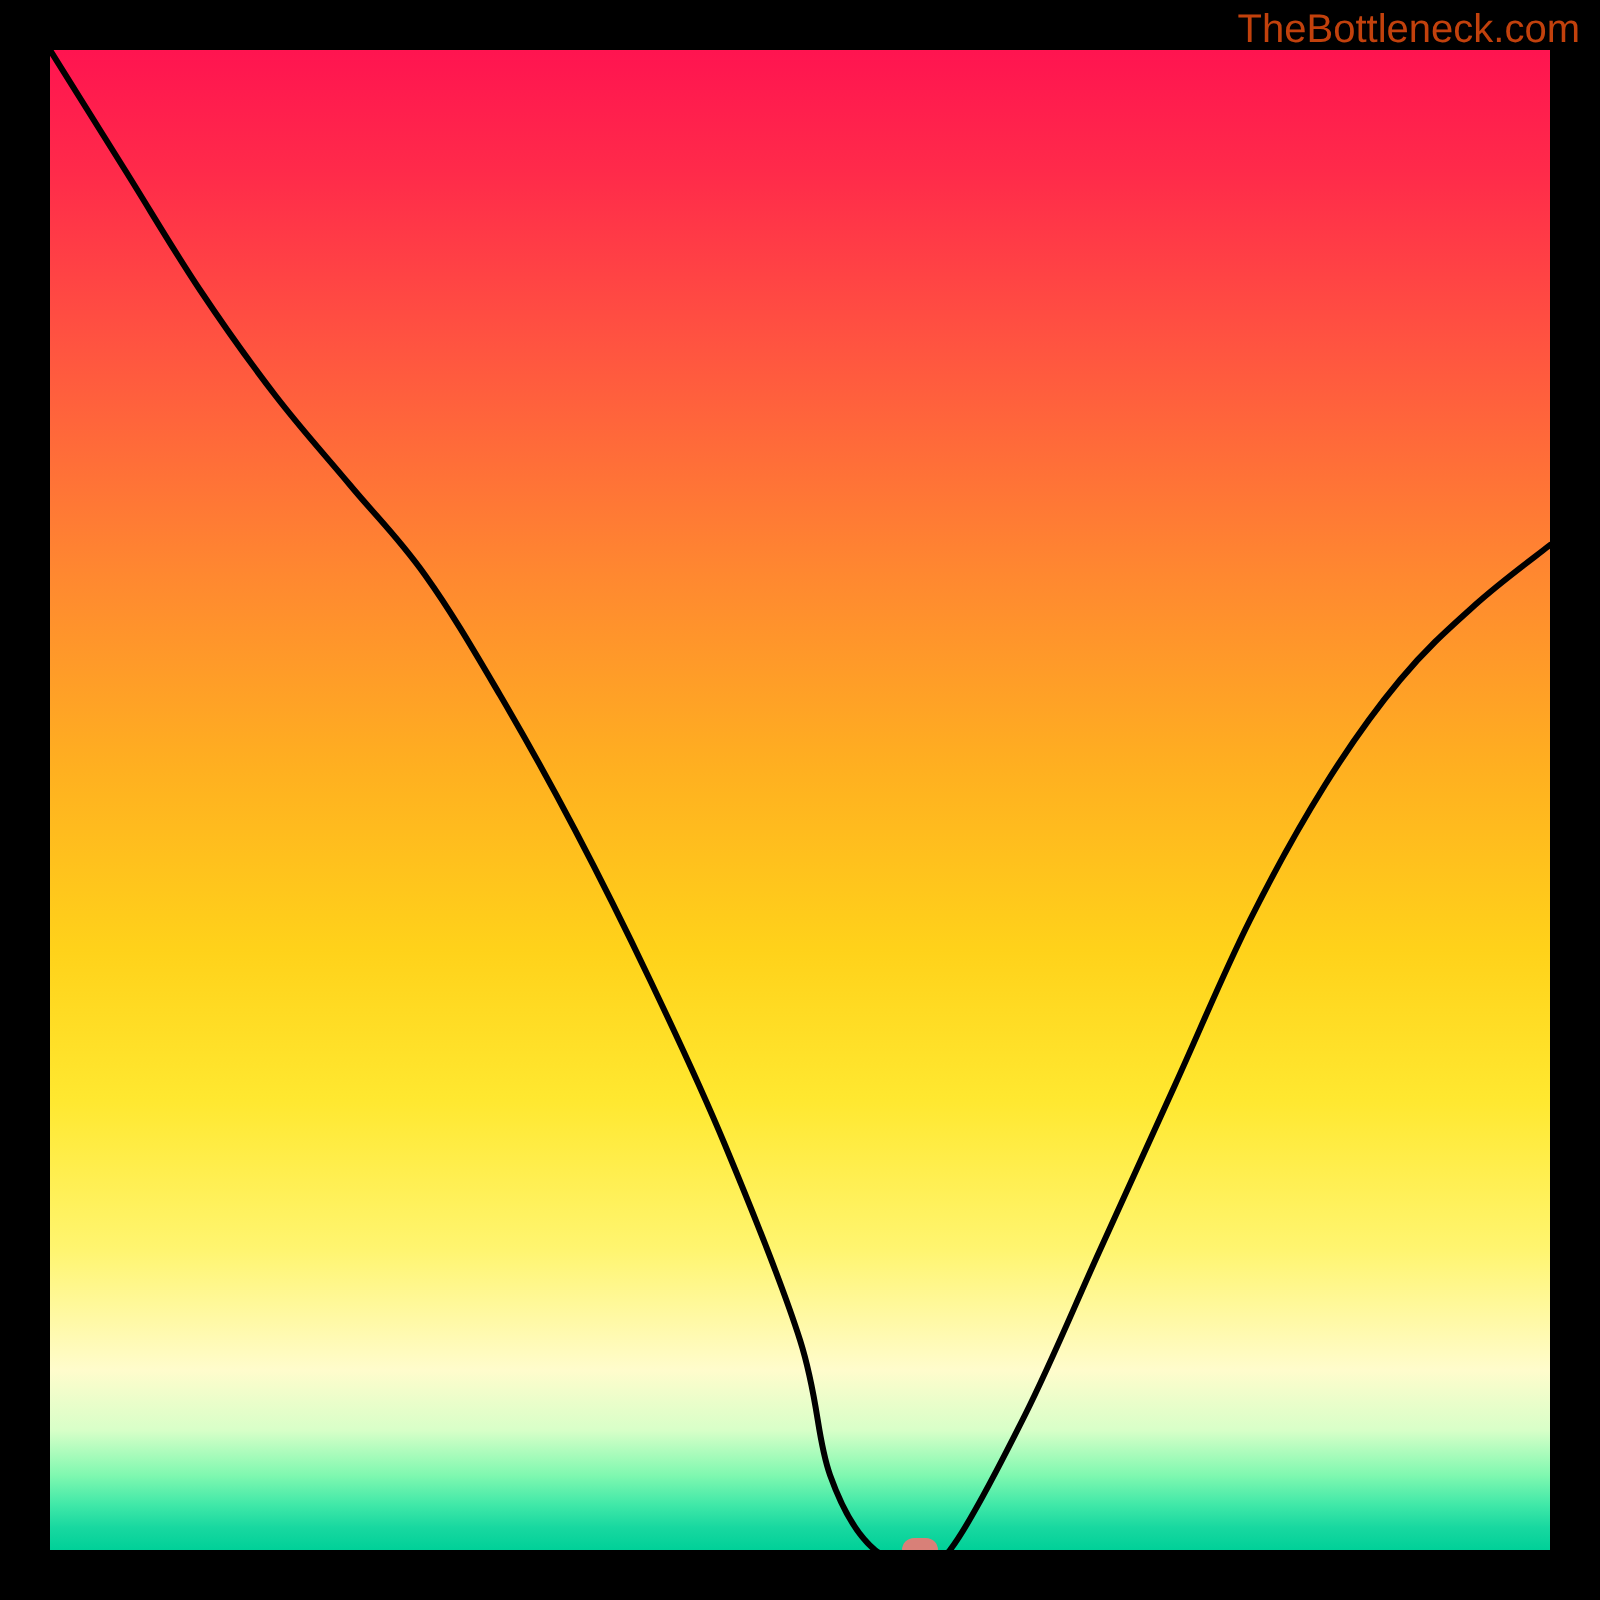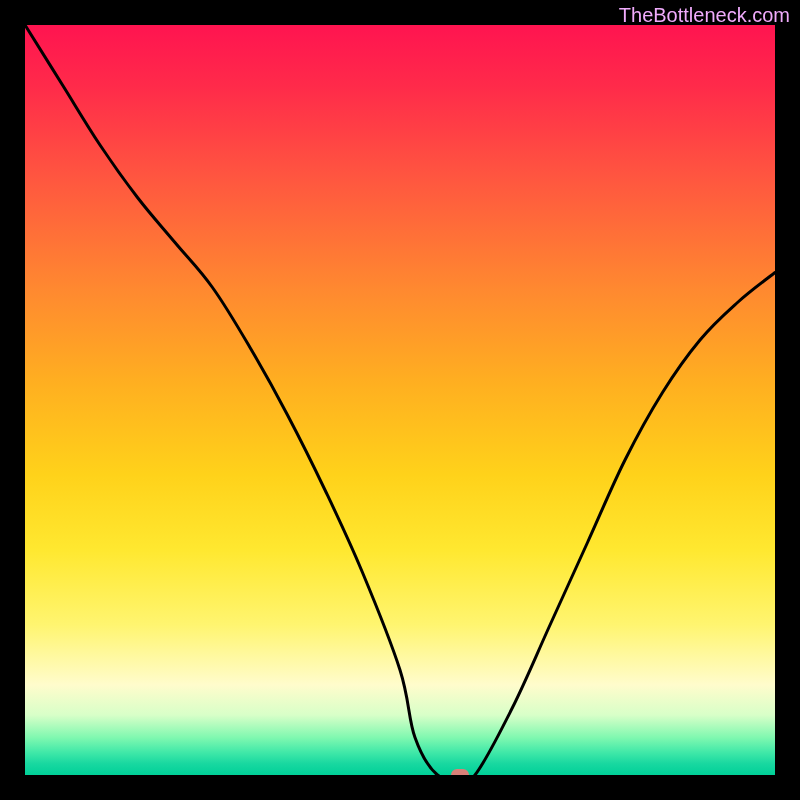--- a/index.html
+++ b/index.html
@@ -7,21 +7,21 @@
     width: 800px;
     height: 800px;
     background: #000;
     position: relative;
     font-family: Arial, sans-serif;
   }
   .watermark {
     position: absolute;
     top: 4px;
     right: 10px;
-    color: #f0abfc;
+    color: #c2410c;
     font-size: 20px;
     font-weight: 500;
     z-index: 10;
   }
   .plot-area {
     position: absolute;
     left: 25px;
     top: 25px;
     width: 750px;
     height: 750px;

